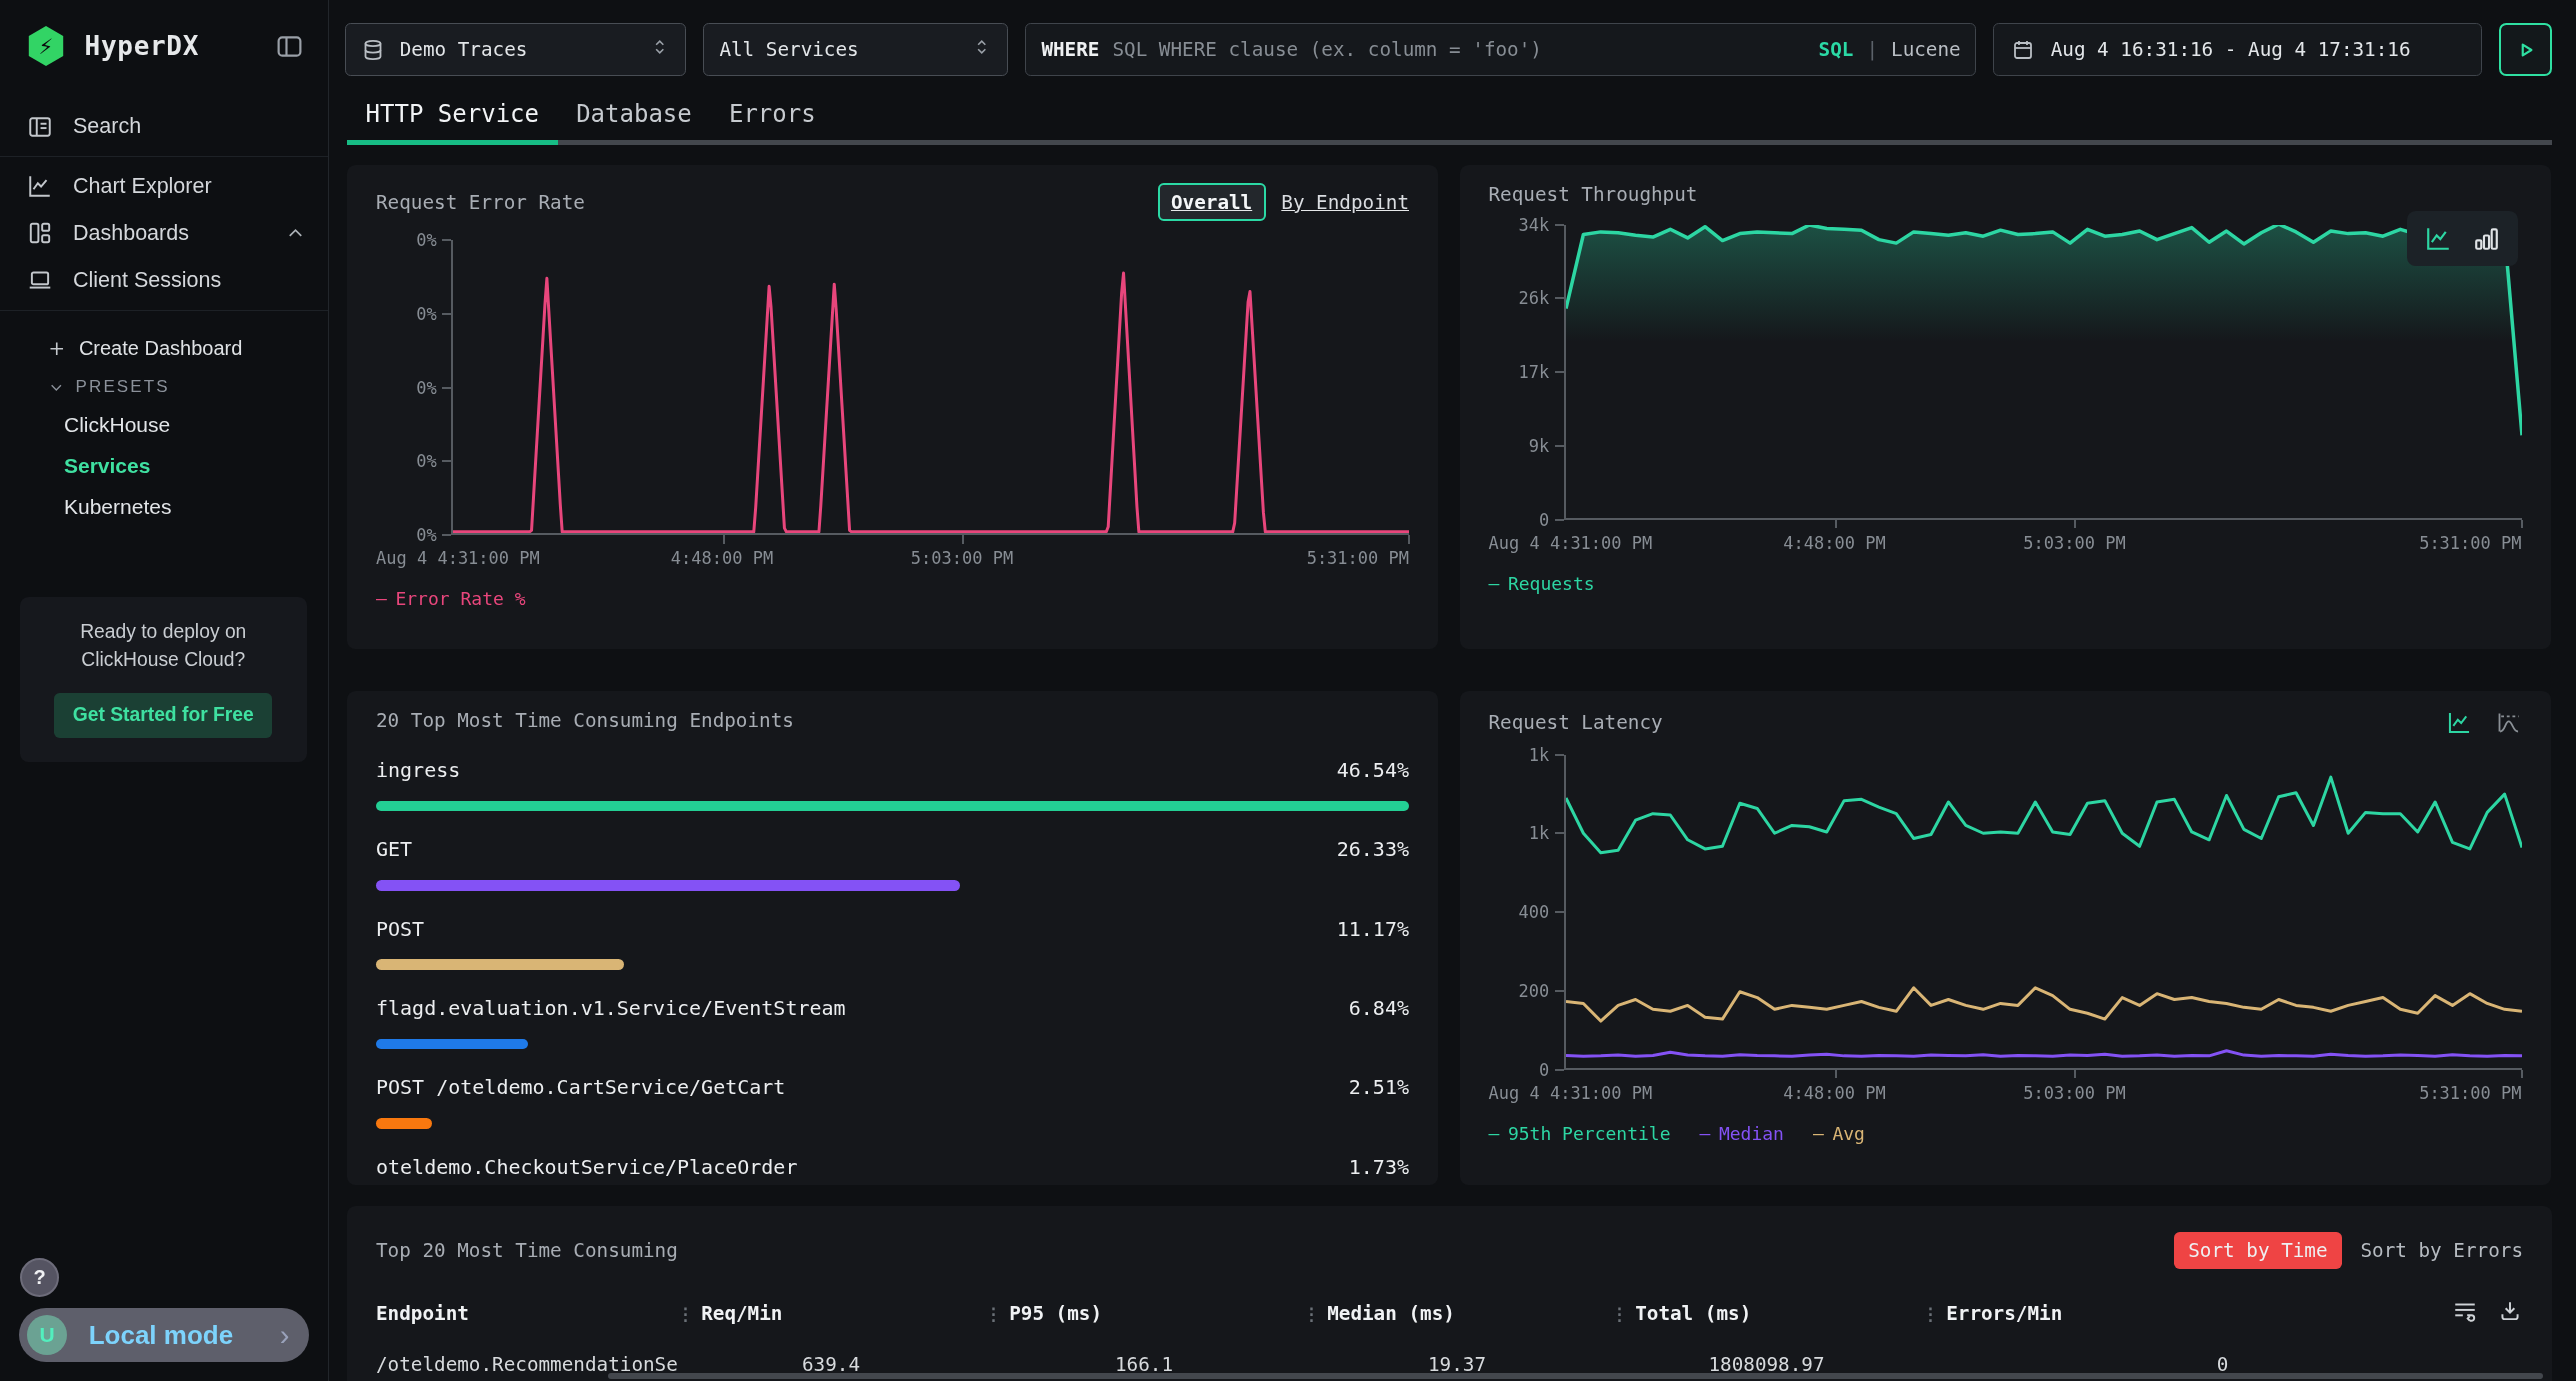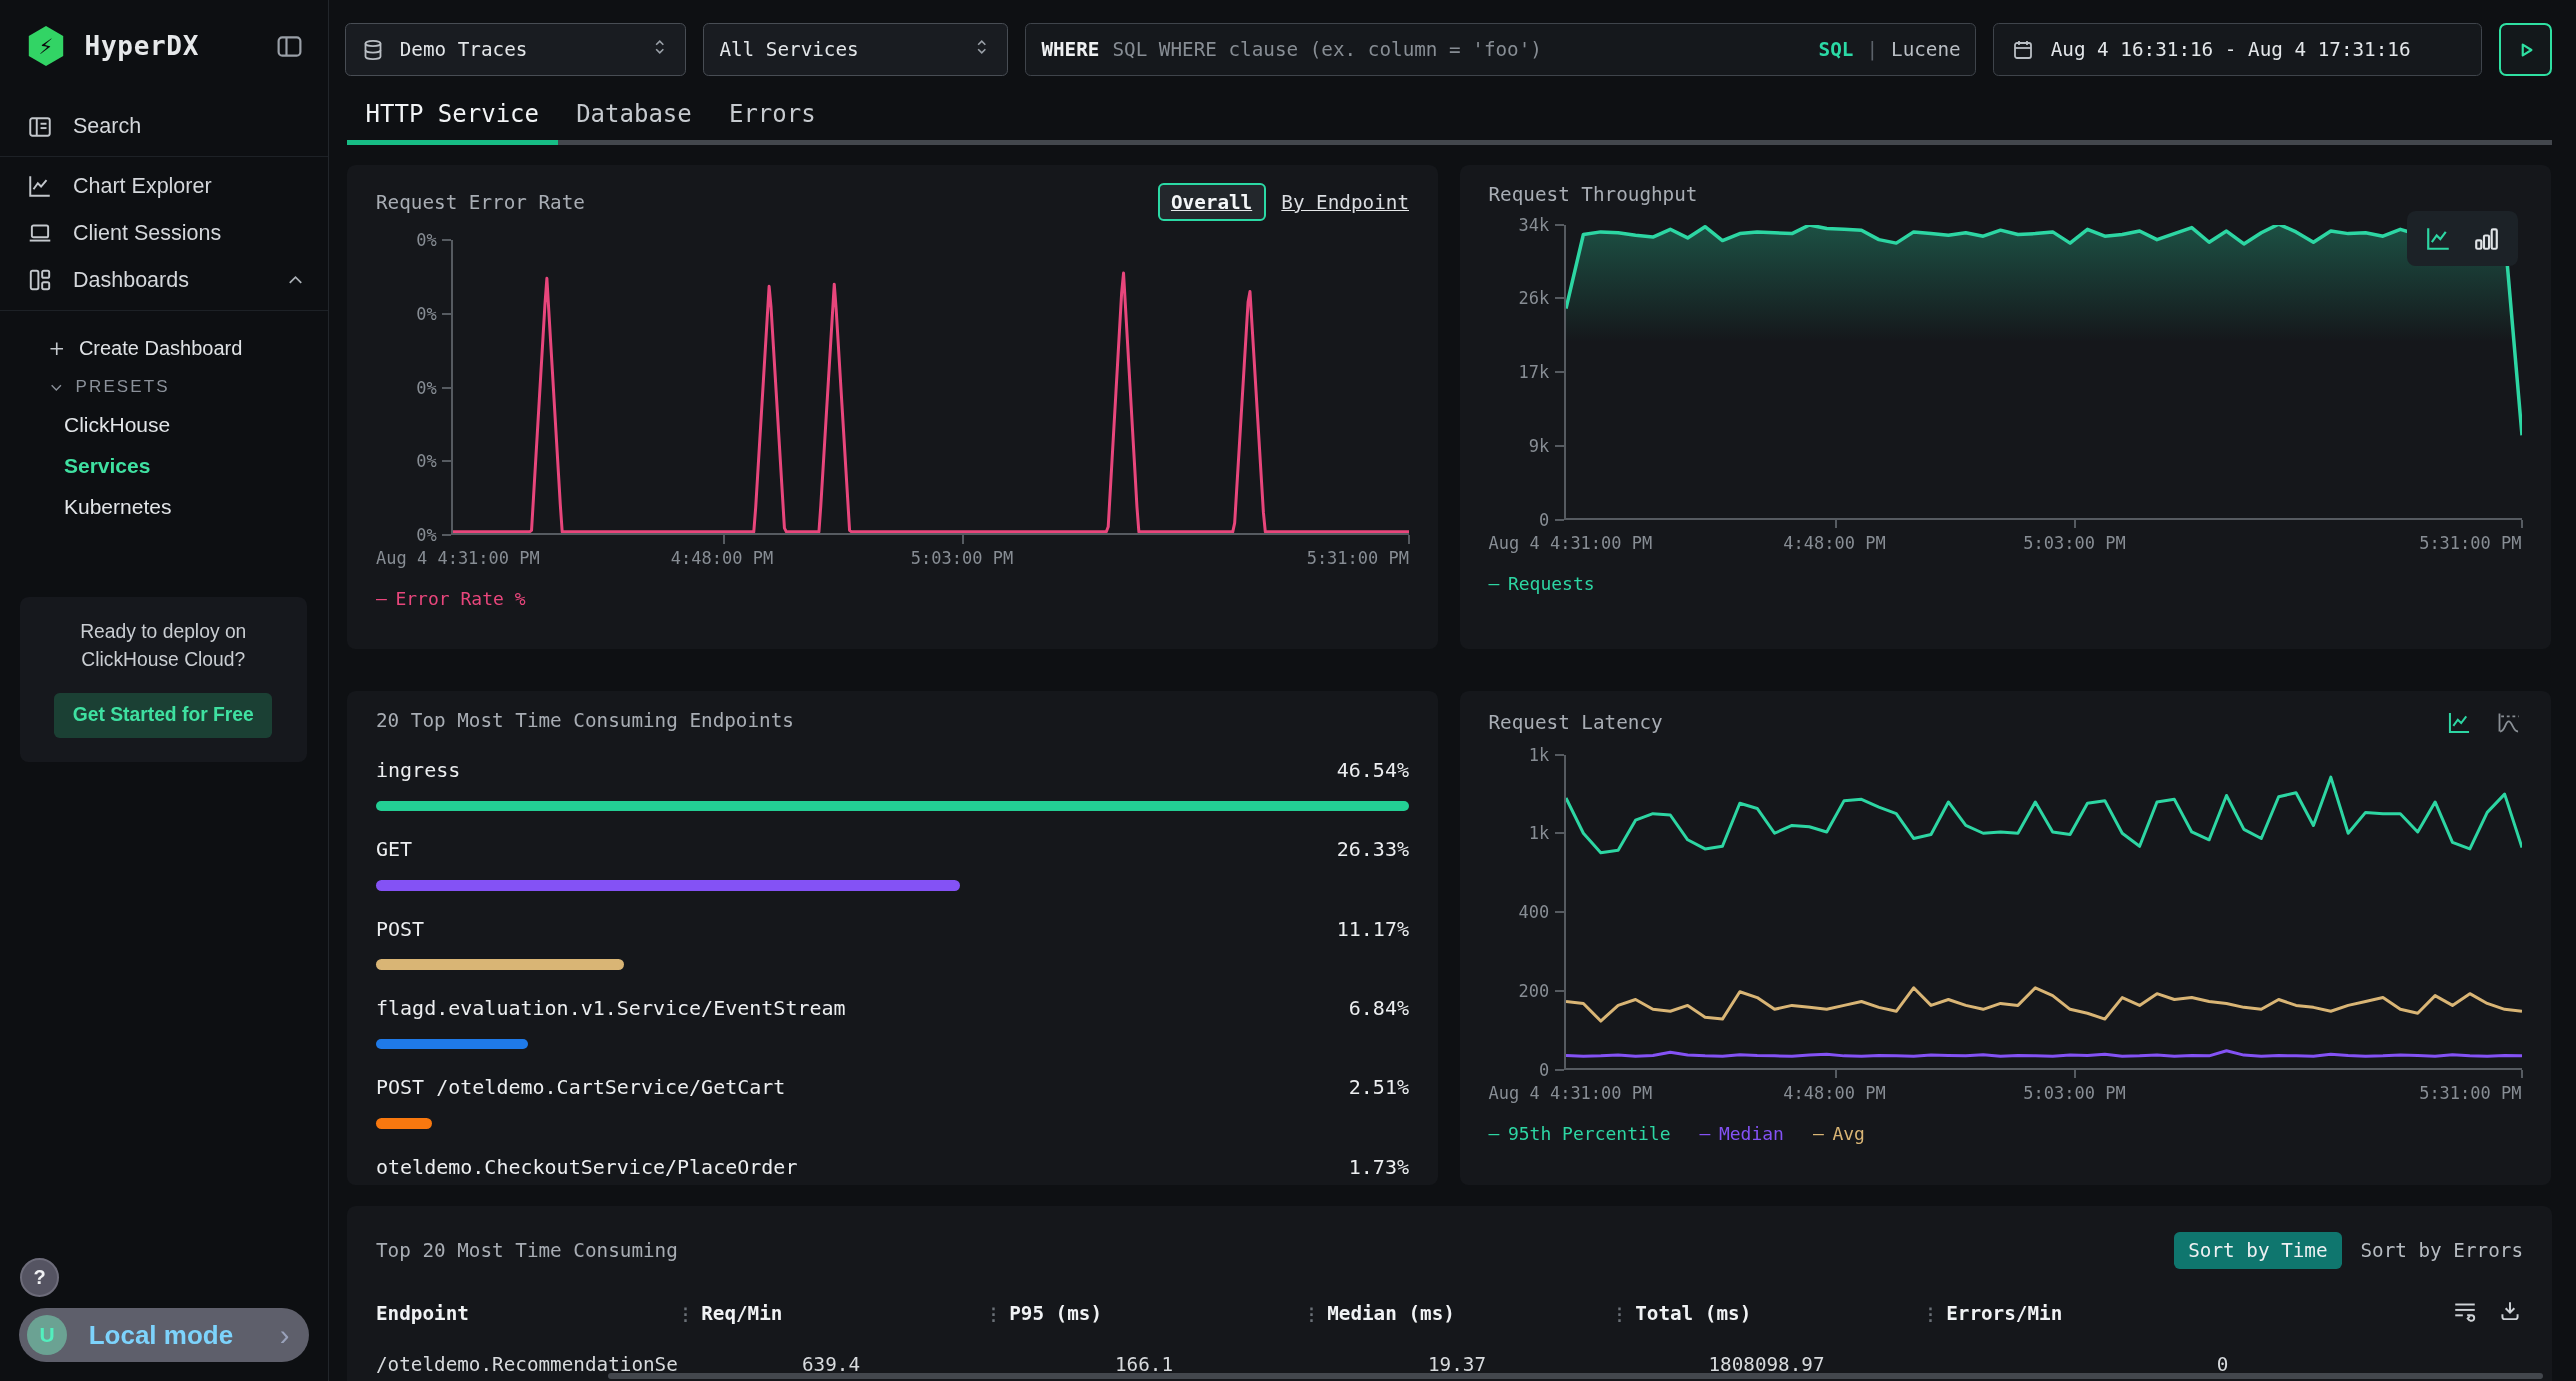--- a/index.html
+++ b/index.html
@@ -167,21 +167,21 @@
   .ep-item { margin-top:26px; }
   .ep-row { display:flex; align-items:baseline; }
   .ep-label { font-size:20px; color:#eceef0; }
   .ep-pct { margin-left:auto; font-size:20px; color:#eceef0; }
   .ep-bar { height:10.7px; border-radius:5.7px; margin-top:18.6px; }
 
   
   .table-panel { margin-top:21.5px; background:#15171b; border-radius:8.6px 8.6px 0 0; padding:26px 29px; height:175px; overflow:hidden; }
   .table-head { display:flex; align-items:center; }
   .sort-btns { margin-left:auto; display:flex; align-items:center; gap:18.6px; font-size:19.3px; }
-  .sort-active { background:#0f766e; color:#eef0f2; padding:7.2px 14.3px; border-radius:5.7px; cursor:pointer; }
+  .sort-active { background:#ef4444; color:#eef0f2; padding:7.2px 14.3px; border-radius:5.7px; cursor:pointer; }
   .sort-plain { color:#b6bbc1; cursor:pointer; }
   .tbl-grid { display:grid; grid-template-columns:301px 308px 318px 308px 311px 1fr; align-items:center; }
   .tbl-header { margin-top:29px; font-weight:bold; color:#f0f2f4; font-size:19.3px; }
   .th-cell { display:flex; align-items:center; gap:7.2px; white-space:nowrap; overflow:hidden; }
   .th-dots { color:#6a7077; font-size:17px; }
   .tbl-icons { display:flex; gap:18.6px; justify-content:flex-end; color:#cfd3d7; }
   .tbl-row { margin-top:24px; color:#d7dadd; font-size:19.3px; cursor:pointer; }
   .td-cell { white-space:nowrap; overflow:hidden; }
 
   .hscrollbar { position:absolute; bottom:2.1px; left:608px; right:33px; height:6.4px; background:#43474d; border-radius:3.6px; }
@@ -221,40 +221,40 @@
         <svg width="26" height="26" viewBox="0 0 24 24" fill="none" stroke="currentColor" stroke-width="1.8">
             <path d="M3 3 v18 h18"></path>
             <polyline points="6,15 10,9.5 13,12.5 18,6.5"></polyline>
           </svg>
       </span>
       <span>Chart Explorer</span>
     </div>
     <div class="nav-item">
       <span class="nicon">
         <svg width="26" height="26" viewBox="0 0 24 24" fill="none" stroke="currentColor" stroke-width="1.8">
-            <rect x="4.5" y="5" width="15" height="11" rx="1.5"></rect>
-            <path d="M2.5 19 h19"></path>
-          </svg>
-      </span>
-      <span>Client Sessions</span>
-    </div>
-    <div class="nav-item">
-      <span class="nicon">
-        <svg width="26" height="26" viewBox="0 0 24 24" fill="none" stroke="currentColor" stroke-width="1.8">
             <rect x="3.5" y="3.5" width="7" height="17" rx="1.5"></rect>
             <rect x="14" y="3.5" width="6.5" height="6.5" rx="1.5"></rect>
             <rect x="14" y="14" width="6.5" height="6.5" rx="1.5"></rect>
           </svg>
       </span>
       <span>Dashboards</span>
       <span class="nav-chevron">
         <svg width="23" height="23" viewBox="0 0 24 24" fill="none" stroke="currentColor" stroke-width="1.8">
             <polyline points="6,14.5 12,8.5 18,14.5"></polyline>
           </svg>
       </span>
+    </div>
+    <div class="nav-item">
+      <span class="nicon">
+        <svg width="26" height="26" viewBox="0 0 24 24" fill="none" stroke="currentColor" stroke-width="1.8">
+            <rect x="4.5" y="5" width="15" height="11" rx="1.5"></rect>
+            <path d="M2.5 19 h19"></path>
+          </svg>
+      </span>
+      <span>Client Sessions</span>
     </div>
     <div class="nav-divider"></div>
 
     <div class="subnav">
       <div class="subnav-create">
         <svg width="21.5" height="21.5" viewBox="0 0 24 24" fill="none" stroke="#c3c7cc" stroke-width="1.8">
             <path d="M12 5 v14 M5 12 h14"></path>
           </svg>
         <span>Create Dashboard</span>
       </div>

